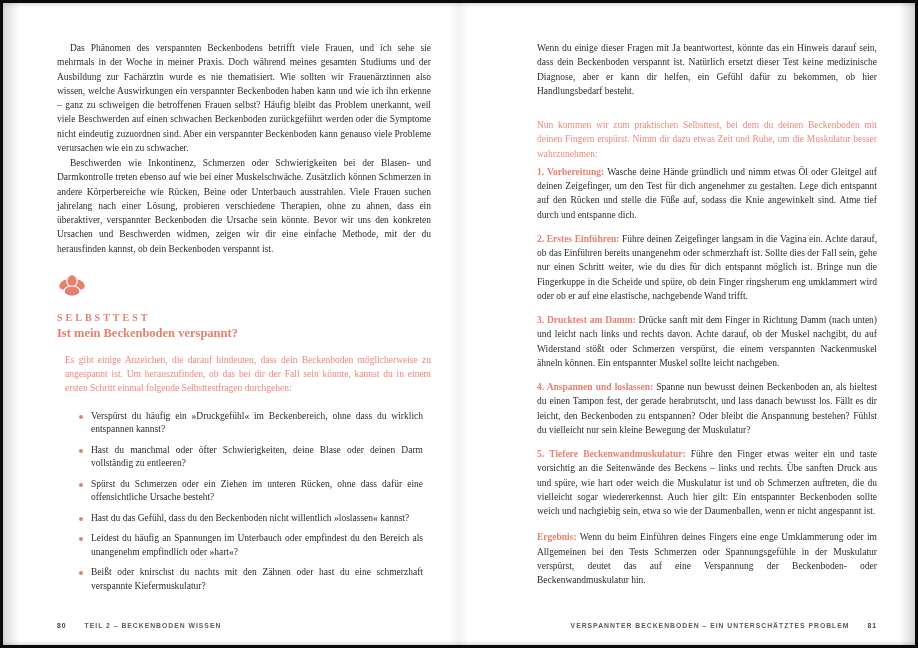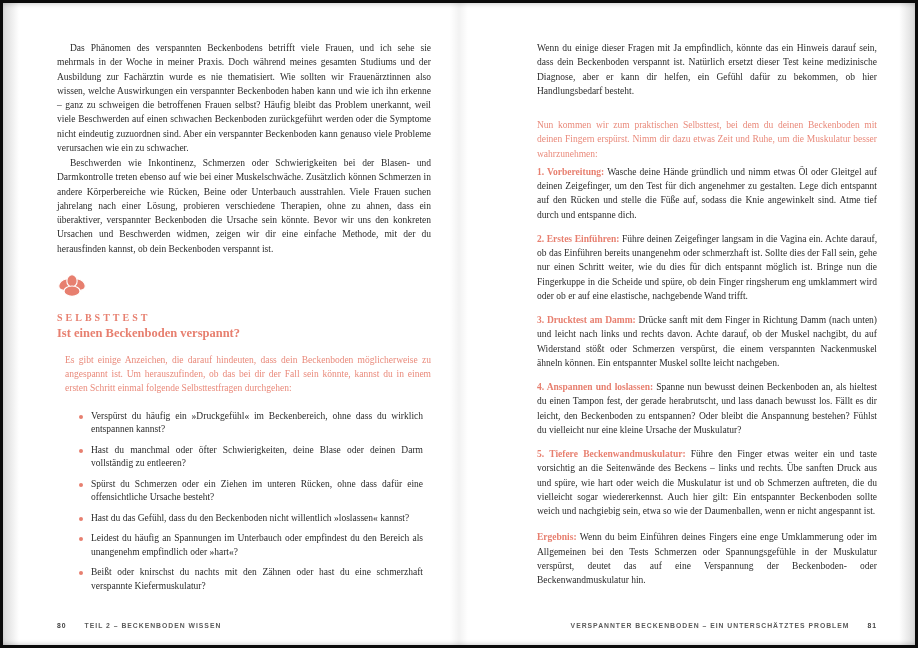--- a/index.html
+++ b/index.html
@@ -51,57 +51,57 @@
         <svg width="30" height="27" viewBox="0 0 32 28" aria-hidden="true">
           <g fill="#e77f6f" stroke="#ffffff" stroke-width="1.2">
             <ellipse cx="9" cy="12" rx="7.5" ry="5.5" transform="rotate(-28 9 12)"></ellipse>
             <ellipse cx="23" cy="12" rx="7.5" ry="5.5" transform="rotate(28 23 12)"></ellipse>
             <ellipse cx="16" cy="8" rx="5.5" ry="6.5"></ellipse>
             <ellipse cx="16" cy="19" rx="8.5" ry="5.5"></ellipse>
           </g>
         </svg>
       </div>
       <div class="st-title">SELBSTTEST</div>
-      <div class="st-subtitle">Ist einen Beckenboden verspannt?</div>
+      <div class="st-subtitle">Ist mein Beckenboden verspannt?</div>
       <div class="st-intro">Es gibt einige Anzeichen, die darauf hindeuten, dass dein Beckenboden möglicherweise zu angespannt ist. Um herauszufinden, ob das bei dir der Fall sein könnte, kannst du in einem ersten Schritt einmal folgende Selbsttestfragen durchgehen:</div>
       <ul class="questions">
         <li><span>Verspürst du häufig ein »Druckgefühl« im Beckenbereich, ohne dass du wirklich entspannen kannst?</span></li>
         <li><span>Hast du manchmal oder öfter Schwierigkeiten, deine Blase oder deinen Darm vollständig zu entleeren?</span></li>
         <li><span>Spürst du Schmerzen oder ein Ziehen im unteren Rücken, ohne dass dafür eine offensichtliche Ursache besteht?</span></li>
         <li><span>Hast du das Gefühl, dass du den Beckenboden nicht willentlich »loslassen« kannst?</span></li>
         <li><span>Leidest du häufig an Spannungen im Unterbauch oder empfindest du den Bereich als unangenehm empfindlich oder »hart«?</span></li>
         <li><span>Beißt oder knirschst du nachts mit den Zähnen oder hast du eine schmerzhaft verspannte Kiefermuskulatur?</span></li>
       </ul>
     </div>
 
     <div class="footer">
       <span class="pgnum">80</span>
       <span>TEIL 2 – BECKENBODEN WISSEN</span>
     </div>
   </div>
 
   <div class="page page-right">
-    <p class="body-text" style="margin:0 0 10px 0;">Wenn du einige dieser Fragen mit Ja empfindlich, könnte das ein Hinweis darauf sein, dass dein Beckenboden verspannt ist. Natürlich ersetzt dieser Test keine medizinische Diagnose, aber er kann dir helfen, ein Gefühl dafür zu bekommen, ob hier Handlungsbedarf besteht.</p>
+    <p class="body-text" style="margin:0 0 10px 0;">Wenn du einige dieser Fragen mit Ja beantwortest, könnte das ein Hinweis darauf sein, dass dein Beckenboden verspannt ist. Natürlich ersetzt dieser Test keine medizinische Diagnose, aber er kann dir helfen, ein Gefühl dafür zu bekommen, ob hier Handlungsbedarf besteht.</p>
     <p class="lead">Nun kommen wir zum praktischen Selbsttest, bei dem du deinen Beckenboden mit deinen Fingern erspürst. Nimm dir dazu etwas Zeit und Ruhe, um die Muskulatur besser wahrzunehmen:</p>
 
     <p class="step">
       <span class="step-label">1. Vorbereitung:</span>
       <span>Wasche deine Hände gründlich und nimm etwas Öl oder Gleitgel auf deinen Zeigefinger, um den Test für dich angenehmer zu gestalten. Lege dich entspannt auf den Rücken und stelle die Füße auf, sodass die Knie angewinkelt sind. Atme tief durch und entspanne dich.</span>
     </p>
     <p class="step">
       <span class="step-label">2. Erstes Einführen:</span>
       <span>Führe deinen Zeigefinger langsam in die Vagina ein. Achte darauf, ob das Einführen bereits unangenehm oder schmerzhaft ist. Sollte dies der Fall sein, gehe nur einen Schritt weiter, wie du dies für dich entspannt möglich ist. Bringe nun die Fingerkuppe in die Scheide und spüre, ob dein Finger ringsherum eng umklammert wird oder ob er auf eine elastische, nachgebende Wand trifft.</span>
     </p>
     <p class="step">
       <span class="step-label">3. Drucktest am Damm:</span>
       <span>Drücke sanft mit dem Finger in Richtung Damm (nach unten) und leicht nach links und rechts davon. Achte darauf, ob der Muskel nachgibt, du auf Widerstand stößt oder Schmerzen verspürst, die einem verspannten Nackenmuskel ähneln können. Ein entspannter Muskel sollte leicht nachgeben.</span>
     </p>
     <p class="step">
       <span class="step-label">4. Anspannen und loslassen:</span>
-      <span>Spanne nun bewusst deinen Beckenboden an, als hieltest du einen Tampon fest, der gerade herabrutscht, und lass danach bewusst los. Fällt es dir leicht, den Beckenboden zu entspannen? Oder bleibt die Anspannung bestehen? Fühlst du vielleicht nur eine kleine Ursache der Muskulatur?</span>
+      <span>Spanne nun bewusst deinen Beckenboden an, als hieltest du einen Tampon fest, der gerade herabrutscht, und lass danach bewusst los. Fällt es dir leicht, den Beckenboden zu entspannen? Oder bleibt die Anspannung bestehen? Fühlst du vielleicht nur sein kleine Bewegung der Muskulatur?</span>
     </p>
     <p class="step">
       <span class="step-label">5. Tiefere Beckenwandmuskulatur:</span>
       <span>Führe den Finger etwas weiter ein und taste vorsichtig an die Seitenwände des Beckens – links und rechts. Übe sanften Druck aus und spüre, wie hart oder weich die Muskulatur ist und ob Schmerzen auftreten, die du vielleicht sogar wiedererkennst. Auch hier gilt: Ein entspannter Beckenboden sollte weich und nachgiebig sein, etwa so wie der Daumenballen, wenn er nicht angespannt ist.</span>
     </p>
 
     <p class="step result">
       <span class="step-label">Ergebnis:</span>
       <span>Wenn du beim Einführen deines Fingers eine enge Umklammerung oder im Allgemeinen bei den Tests Schmerzen oder Spannungsgefühle in der Muskulatur verspürst, deutet das auf eine Verspannung der Beckenboden- oder Beckenwandmuskulatur hin.</span>
     </p>

